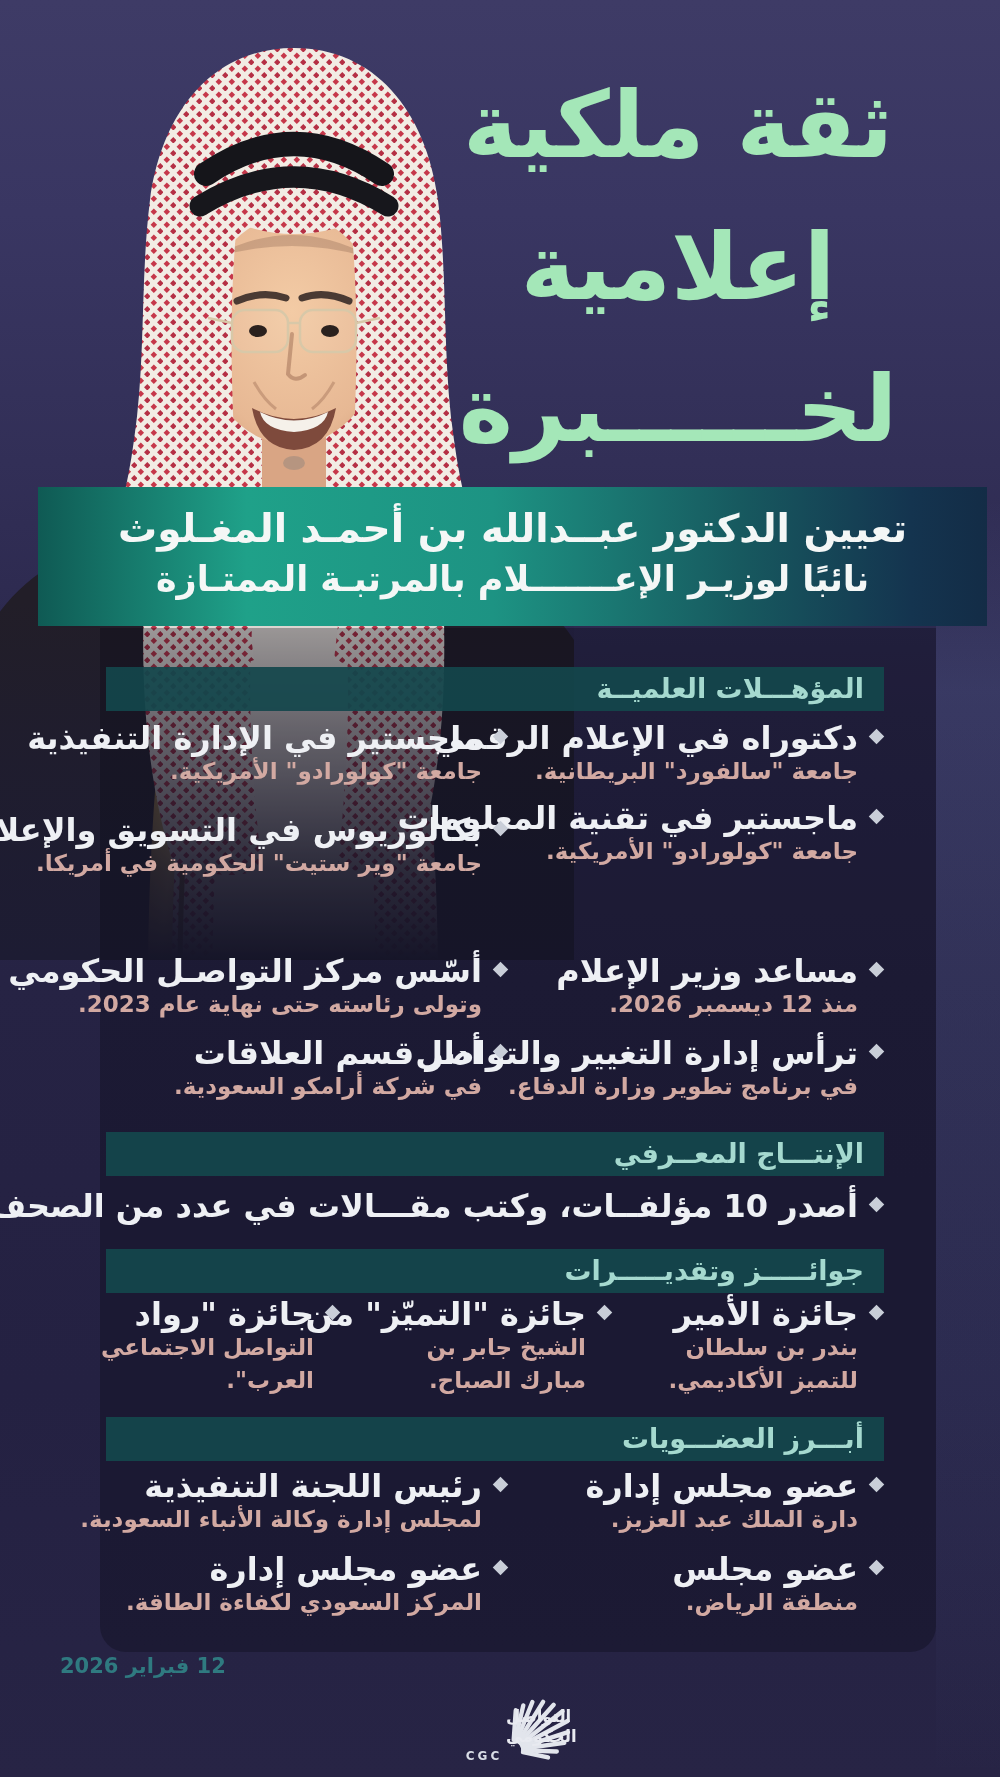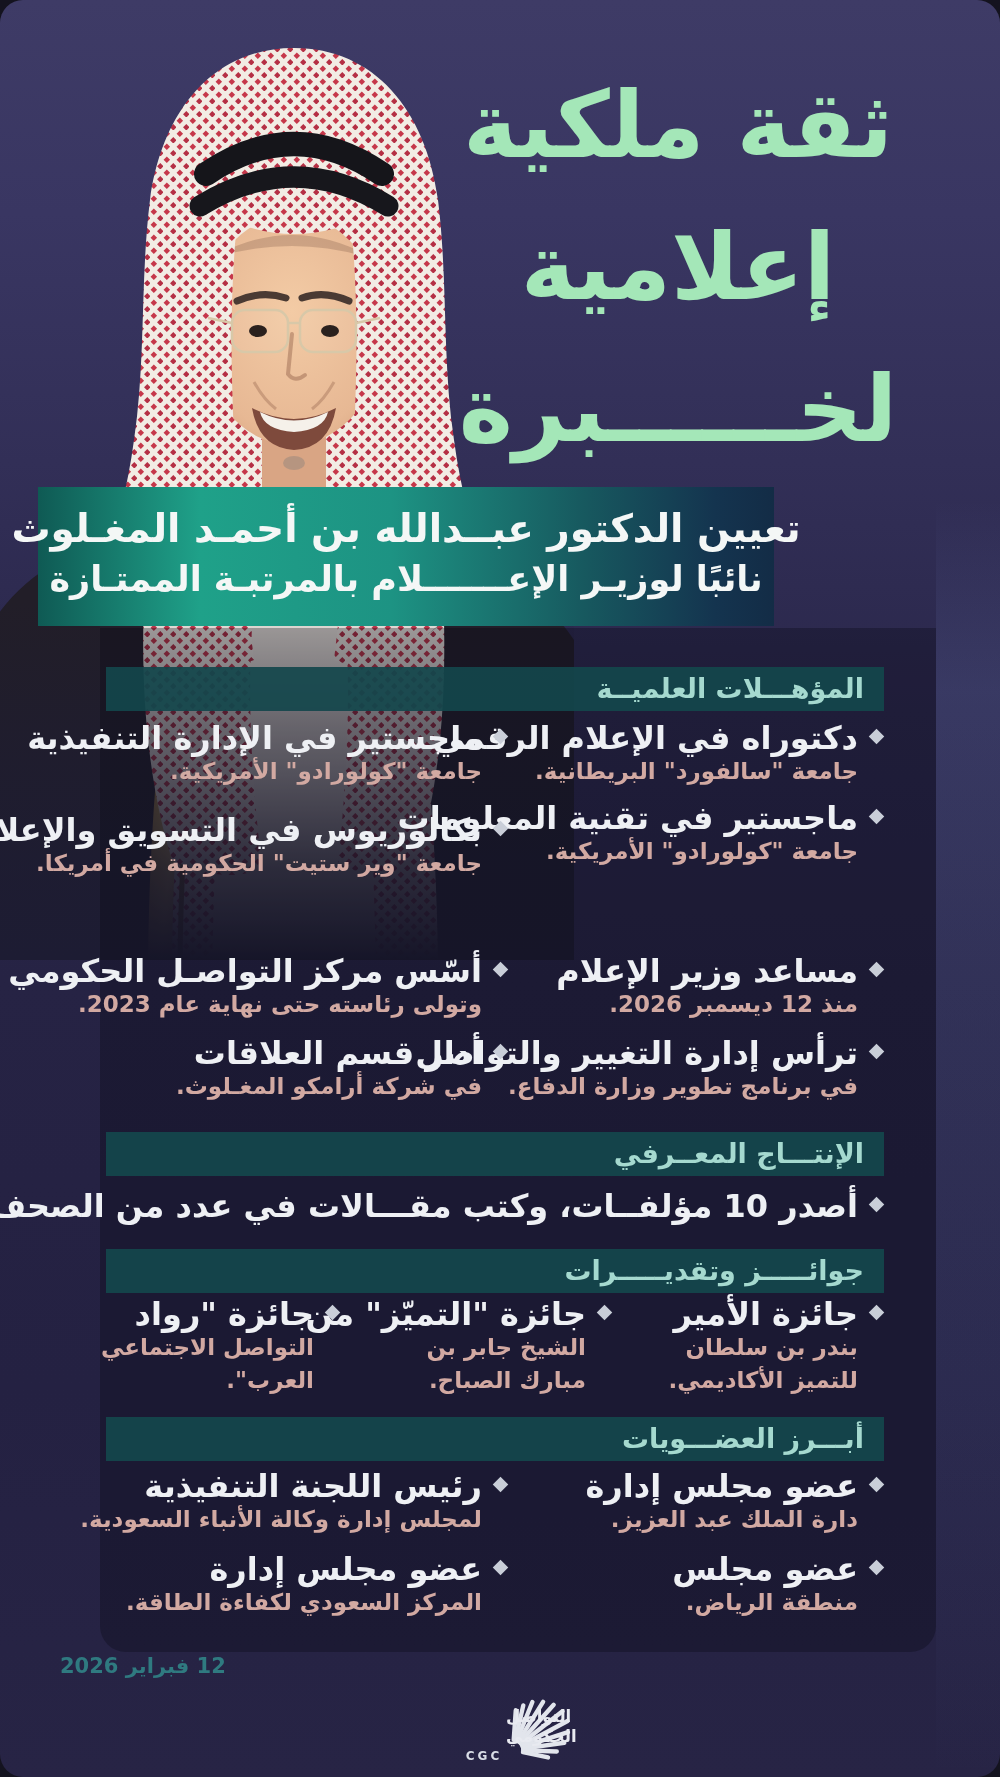--- a/index.html
+++ b/index.html
@@ -1,37 +1,36 @@
 <!DOCTYPE html>
 <html lang="ar"><head>
 <meta charset="utf-8">
 <style>
   html,body{margin:0;padding:0;background:#14131f;}
   .canvas{
     position:relative;width:1000px;height:1777px;margin:0 auto;overflow:hidden;
     font-family:"DejaVu Sans",sans-serif;
     background:linear-gradient(180deg,#3e3b66 0%,#393662 12%,#322f57 26%,#2a274b 40%,#262344 55%,#242142 78%,#272445 100%);
-    border-radius:23px;
   }
   .photo{position:absolute;left:-6px;top:0;z-index:1;}
   .content-panel{
     position:absolute;left:100px;top:628px;width:836px;height:1024px;z-index:2;
     background:rgba(6,7,17,0.30);border-radius:0 0 26px 26px;
   }
   .right-glow{
     position:absolute;left:936px;right:0;top:500px;bottom:0;z-index:2;
     background:linear-gradient(180deg,rgba(130,150,220,0) 0%,rgba(130,150,220,0.16) 15%,rgba(110,130,200,0.10) 70%,rgba(130,150,220,0) 100%);
   }
   .title{
     position:absolute;top:55px;right:30px;width:584px;z-index:3;
     direction:rtl;text-align:center;color:#a4e7b8;font-weight:bold;
     font-size:92px;line-height:142px;
   }
   .banner{
-    position:absolute;left:38px;top:487px;width:736px;height:139px;z-index:3;
+    position:absolute;left:38px;top:487px;width:949px;height:139px;z-index:3;
     background:linear-gradient(90deg,#0f5a54 0%,#1fa189 22%,#1d9383 48%,#17595f 74%,#14344f 92%,#132c46 100%);
     display:flex;flex-direction:column;align-items:center;justify-content:flex-start;
     padding-top:16px;box-sizing:border-box;direction:rtl;color:#f4f7f6;font-weight:bold;
   }
   .banner .b1{font-size:39px;line-height:52px;white-space:nowrap;}
   .banner .b2{font-size:35px;line-height:48px;white-space:nowrap;}
   .band{
     position:absolute;left:106px;width:778px;height:44px;z-index:4;
     background:rgba(20,70,76,0.92);direction:rtl;text-align:right;
   }
@@ -173,21 +172,21 @@
     <div class="l2">وتولى رئاسته حتى نهاية عام 2023.</div>
   </div>
   <div class="item col-r" style="top:1037px">
     <span class="dia"></span>
     <div class="l1">ترأس إدارة التغيير والتواصل</div>
     <div class="l2">في برنامج تطوير وزارة الدفاع.</div>
   </div>
   <div class="item col-l" style="top:1037px">
     <span class="dia"></span>
     <div class="l1">أدار قسم العلاقات</div>
-    <div class="l2">في شركة أرامكو المغـلوث.</div>
+    <div class="l2">في شركة أرامكو السعودية.</div>
   </div>
 
   <div class="band" style="top:1132px">
     <span>الإنتـــاج المعــرفي</span>
   </div>
   <div class="item single" style="top:1190px">
     <span class="dia"></span>
     <div class="l1">أصدر 10 مؤلفــات، وكتب مقـــالات في عدد من الصحف المحلية والعربية.</div>
   </div>
 

